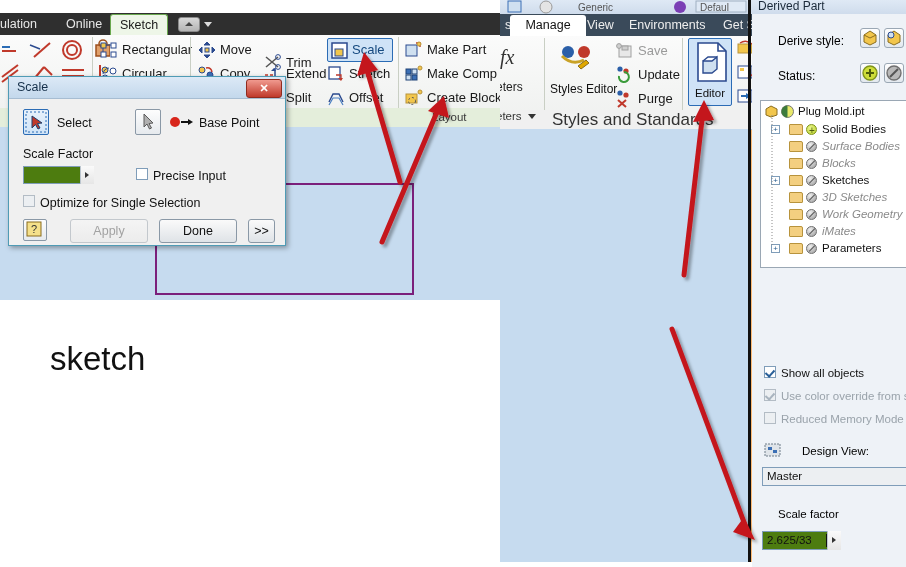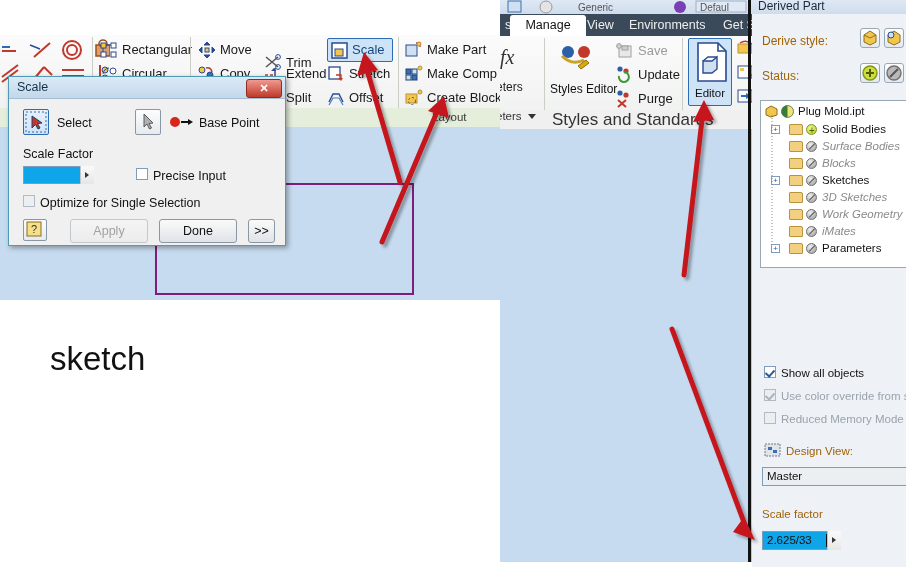--- a/index.html
+++ b/index.html
@@ -70,21 +70,21 @@
   #mid-ribbon{left:0;top:36px;width:255px;height:93px;background:linear-gradient(#fbfbfb,#eef0ee);border-bottom:1px solid #b6c0c9;}
   #mid-green{left:0;top:110px;width:255px;height:19px;background:#f0f0f0;}
   #mid-canvas{left:0;top:129px;width:248px;height:438px;background:#c6dbef;}
   #mid-divider{left:248px;top:0;width:3px;height:567px;background:#111;}
 
   
   #right-panel{left:752px;top:0;width:154px;height:567px;background:#eef2f7;overflow:hidden;}
   #dp-title{left:0;top:0;width:154px;height:14px;background:linear-gradient(#dfe9f5,#cfdcec);
     font-size:12px;color:#1b2a3a;line-height:13px;padding-left:6px;box-sizing:border-box;
     overflow:hidden;white-space:nowrap;}
-  .dp-row{position:absolute;font-size:12px;color:#a16207;}
+  .dp-row{position:absolute;font-size:12px;color:#000000;margin-left:16px;}
   .icobox{position:absolute;width:20px;height:20px;border:1px solid #9aa7b4;border-radius:3px;
     background:linear-gradient(#fefefe,#e3e9ef);box-sizing:border-box;}
   #tree{position:absolute;left:8px;top:100px;width:160px;height:168px;background:#ffffff;
     border:1px solid #9aa7b4;box-sizing:border-box;overflow:hidden;}
   .tnode{position:absolute;height:17px;line-height:17px;font-size:11.5px;white-space:nowrap;color:#111;}
   .tnode.gray{color:#8a8a8a;font-style:italic;}
   .plus{position:absolute;width:9px;height:9px;border:1px solid #7f9db9;background:#fff;
     font-size:8px;line-height:7px;text-align:center;color:#2a5d8f;box-sizing:border-box;}
   .folder{position:absolute;width:14px;height:11px;background:#f3cf80;border:1px solid #b8933c;
     border-radius:1px 2px 1px 1px;box-sizing:border-box;}
@@ -96,21 +96,21 @@
     background:#555;transform:rotate(-45deg);}
 
   .cb{position:absolute;width:12px;height:12px;border:1px solid #7f9db9;background:#fff;box-sizing:border-box;}
   .cb.checked:after{content:"";position:absolute;left:2px;top:1px;width:4px;height:7px;
     border:solid #2a6099;border-width:0 2px 2px 0;transform:rotate(42deg);}
   .cb.dis{background:#eceff2;border-color:#b3bcc5;}
   .cb.dis.checked:after{border-color:#a9b4bf;}
   .cblabel{position:absolute;font-size:11.5px;line-height:12px;white-space:nowrap;}
   .cblabel.dis{color:#9aa3ab;}
 
-  .tfield{position:absolute;background:#0ea5e9;border:1px solid #7f9db9;box-sizing:border-box;
+  .tfield{position:absolute;background:#4d7c0f;border:1px solid #7f9db9;box-sizing:border-box;
     font-size:11.5px;line-height:16px;padding-left:4px;color:#111;white-space:nowrap;overflow:hidden;}
   .spin{position:absolute;width:13px;top:0;bottom:0;background:linear-gradient(#fafafa,#e6e6e6);
     border-left:1px solid #bcc6cf;}
   .spin:after{content:"";position:absolute;left:4px;top:6px;
     border-top:3px solid transparent;border-bottom:3px solid transparent;border-left:4px solid #333;}
   .caret-blink{position:absolute;width:1px;background:#111;}
 
   
   #scale-dlg{left:8px;top:76px;width:278px;height:170px;background:#f0f0f0;
     border:1px solid #4f9bb5;box-shadow:2px 2px 5px rgba(0,0,0,.35);box-sizing:border-box;}
@@ -131,20 +131,28 @@
 
   
   svg.arrows{position:absolute;left:0;top:0;width:906px;height:567px;pointer-events:none;}
 </style>
 </head>
 <body>
 
 <div class="abs" id="left-window">
 
 
+  <div class="abs" id="tabbar">
+    <div class="tabitem" style="left:-8px;">ulation</div>
+    <div class="tabitem" style="left:58px;">Online</div>
+    <div class="tabitem active" style="left:110px;width:58px;text-align:center;">Sketch</div>
+    <div id="tab-dropdown" style="left:178px;">
+      <span class="dd-pill"></span><span class="dd-caret"></span>
+    </div>
+  </div>
 
   <div class="abs" id="ribbon">
 
     <svg class="abs" style="left:0;top:2px;width:110px;height:50px;">
       <line x1="2" y1="14" x2="16" y2="14" stroke="#c0392b" stroke-width="2"></line>
       <line x1="2" y1="10" x2="10" y2="10" stroke="#2b6cb5" stroke-width="2"></line>
       <line x1="34" y1="20" x2="50" y2="6" stroke="#c0392b" stroke-width="2"></line>
       <line x1="30" y1="8" x2="40" y2="12" stroke="#2b4a8f" stroke-width="1.5"></line>
       <circle cx="72" cy="13" r="9" fill="none" stroke="#c0392b" stroke-width="2"></circle>
       <circle cx="72" cy="13" r="5" fill="none" stroke="#c0392b" stroke-width="2"></circle>

